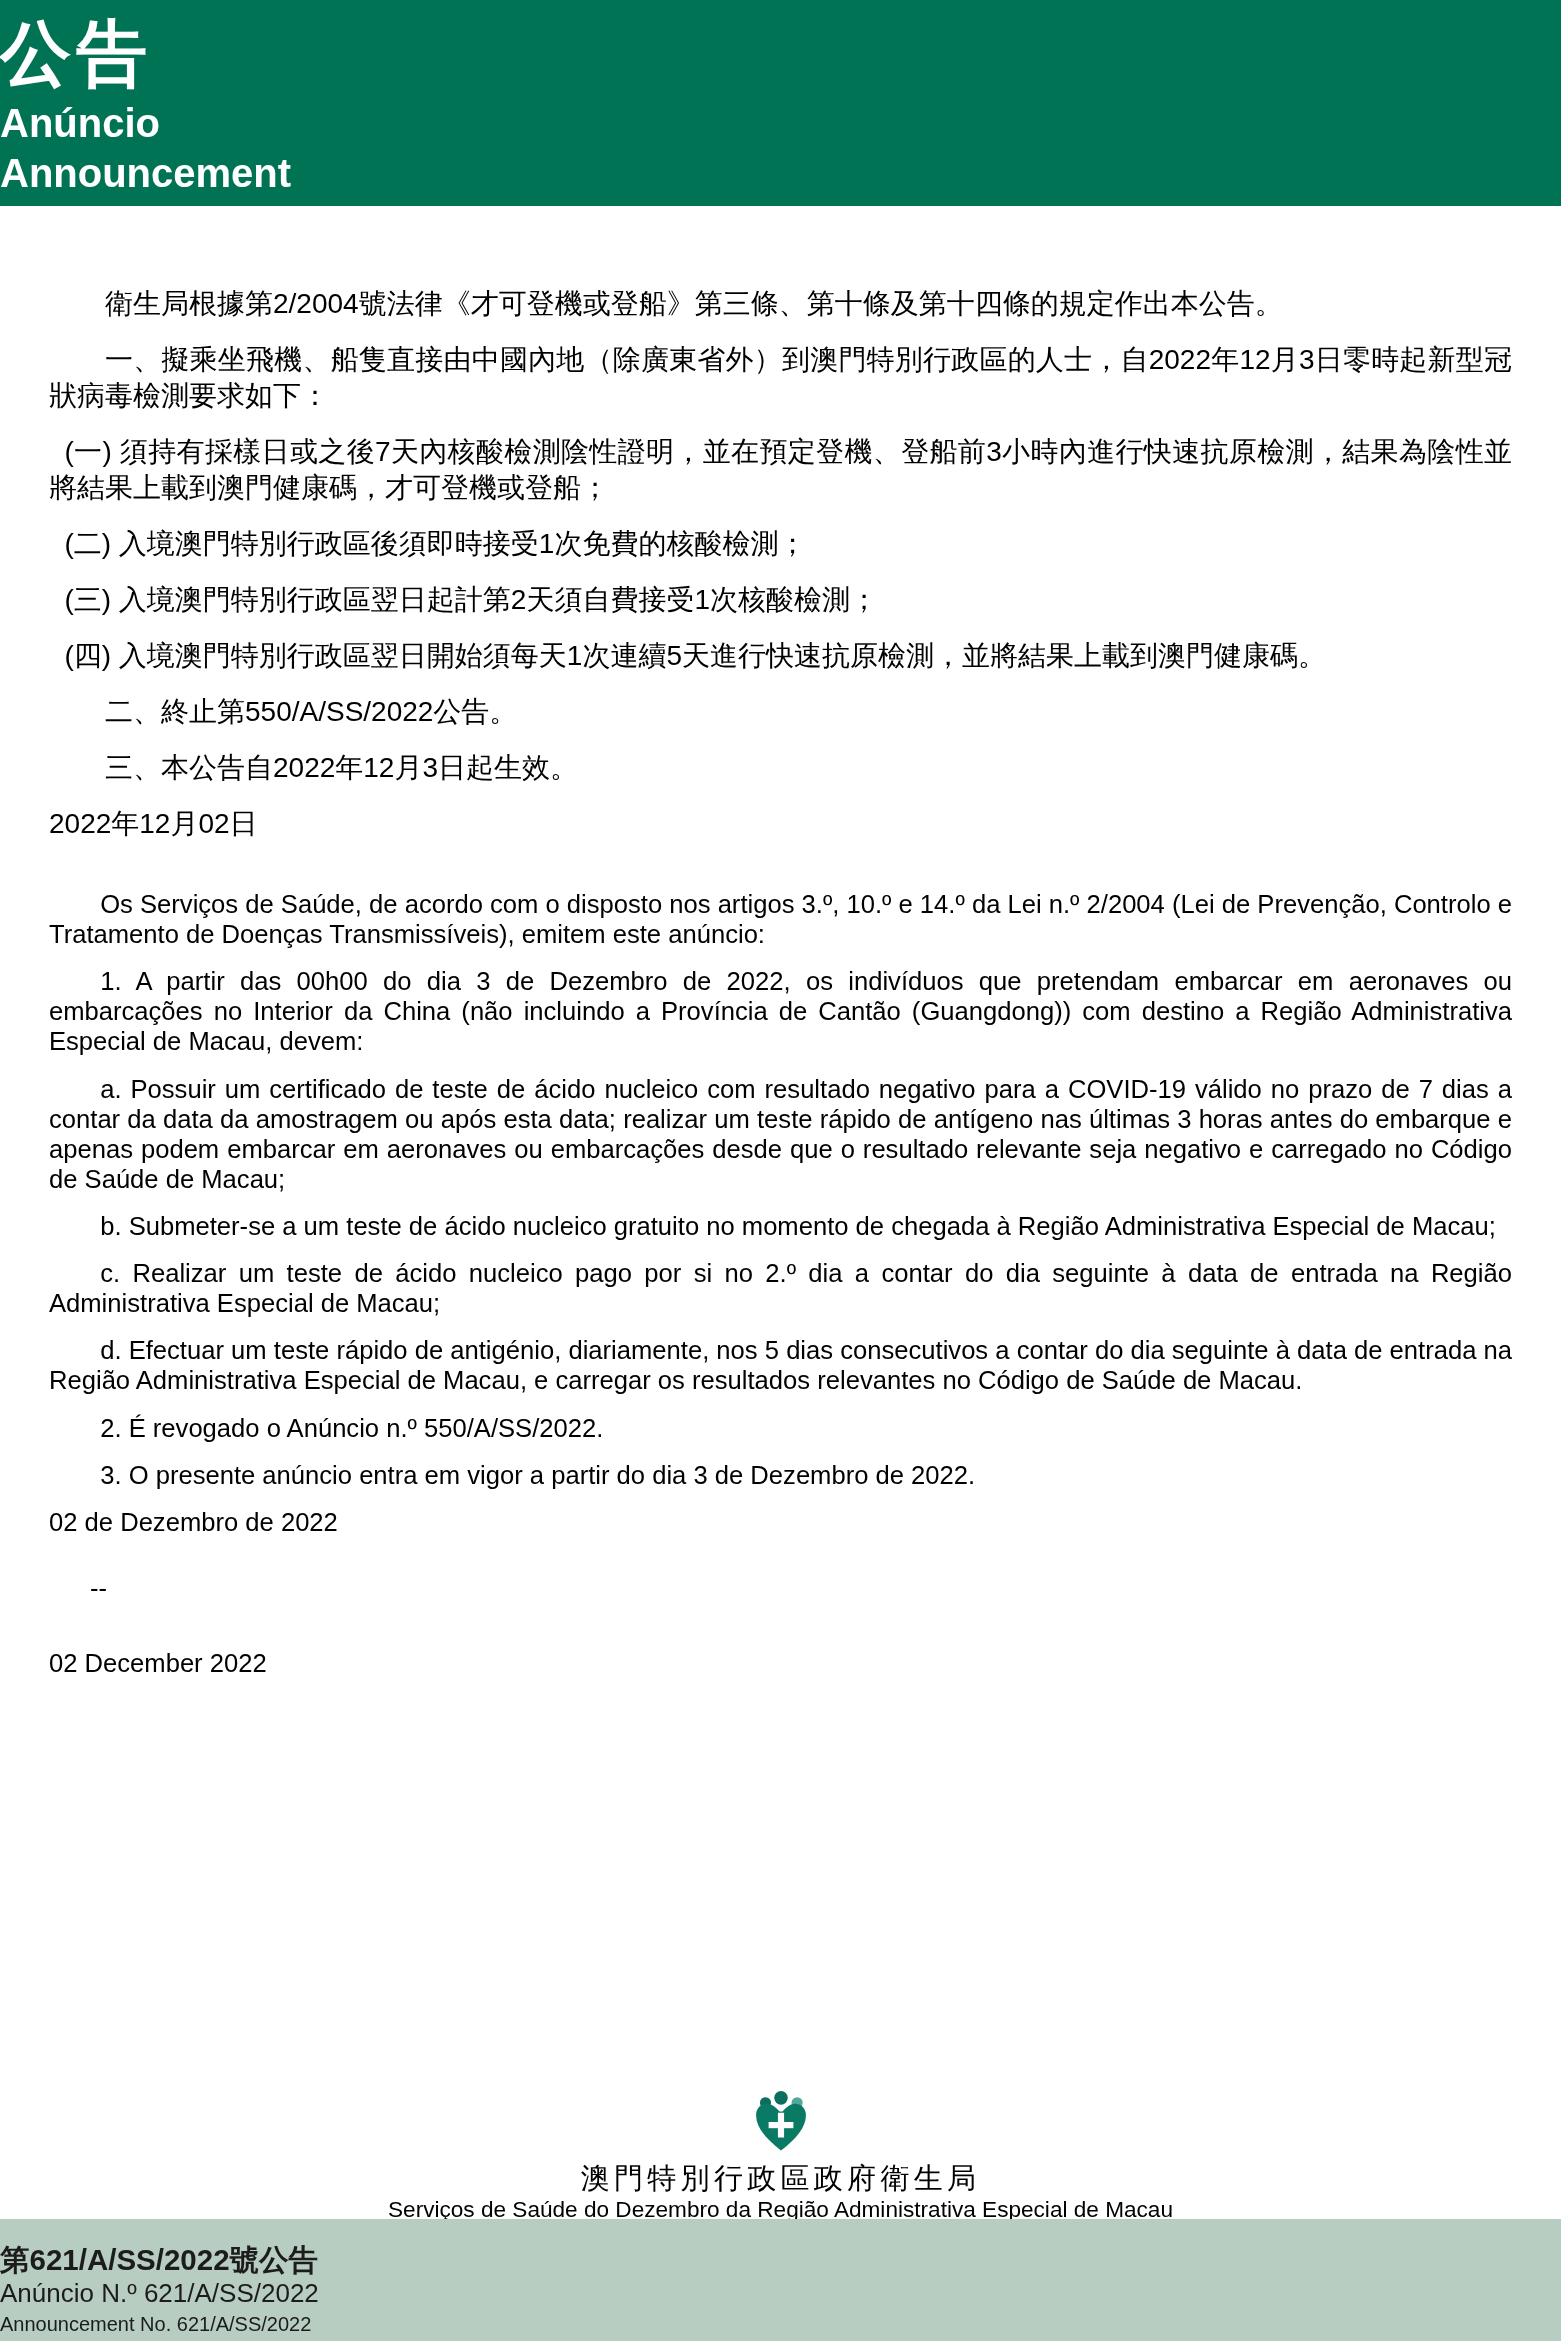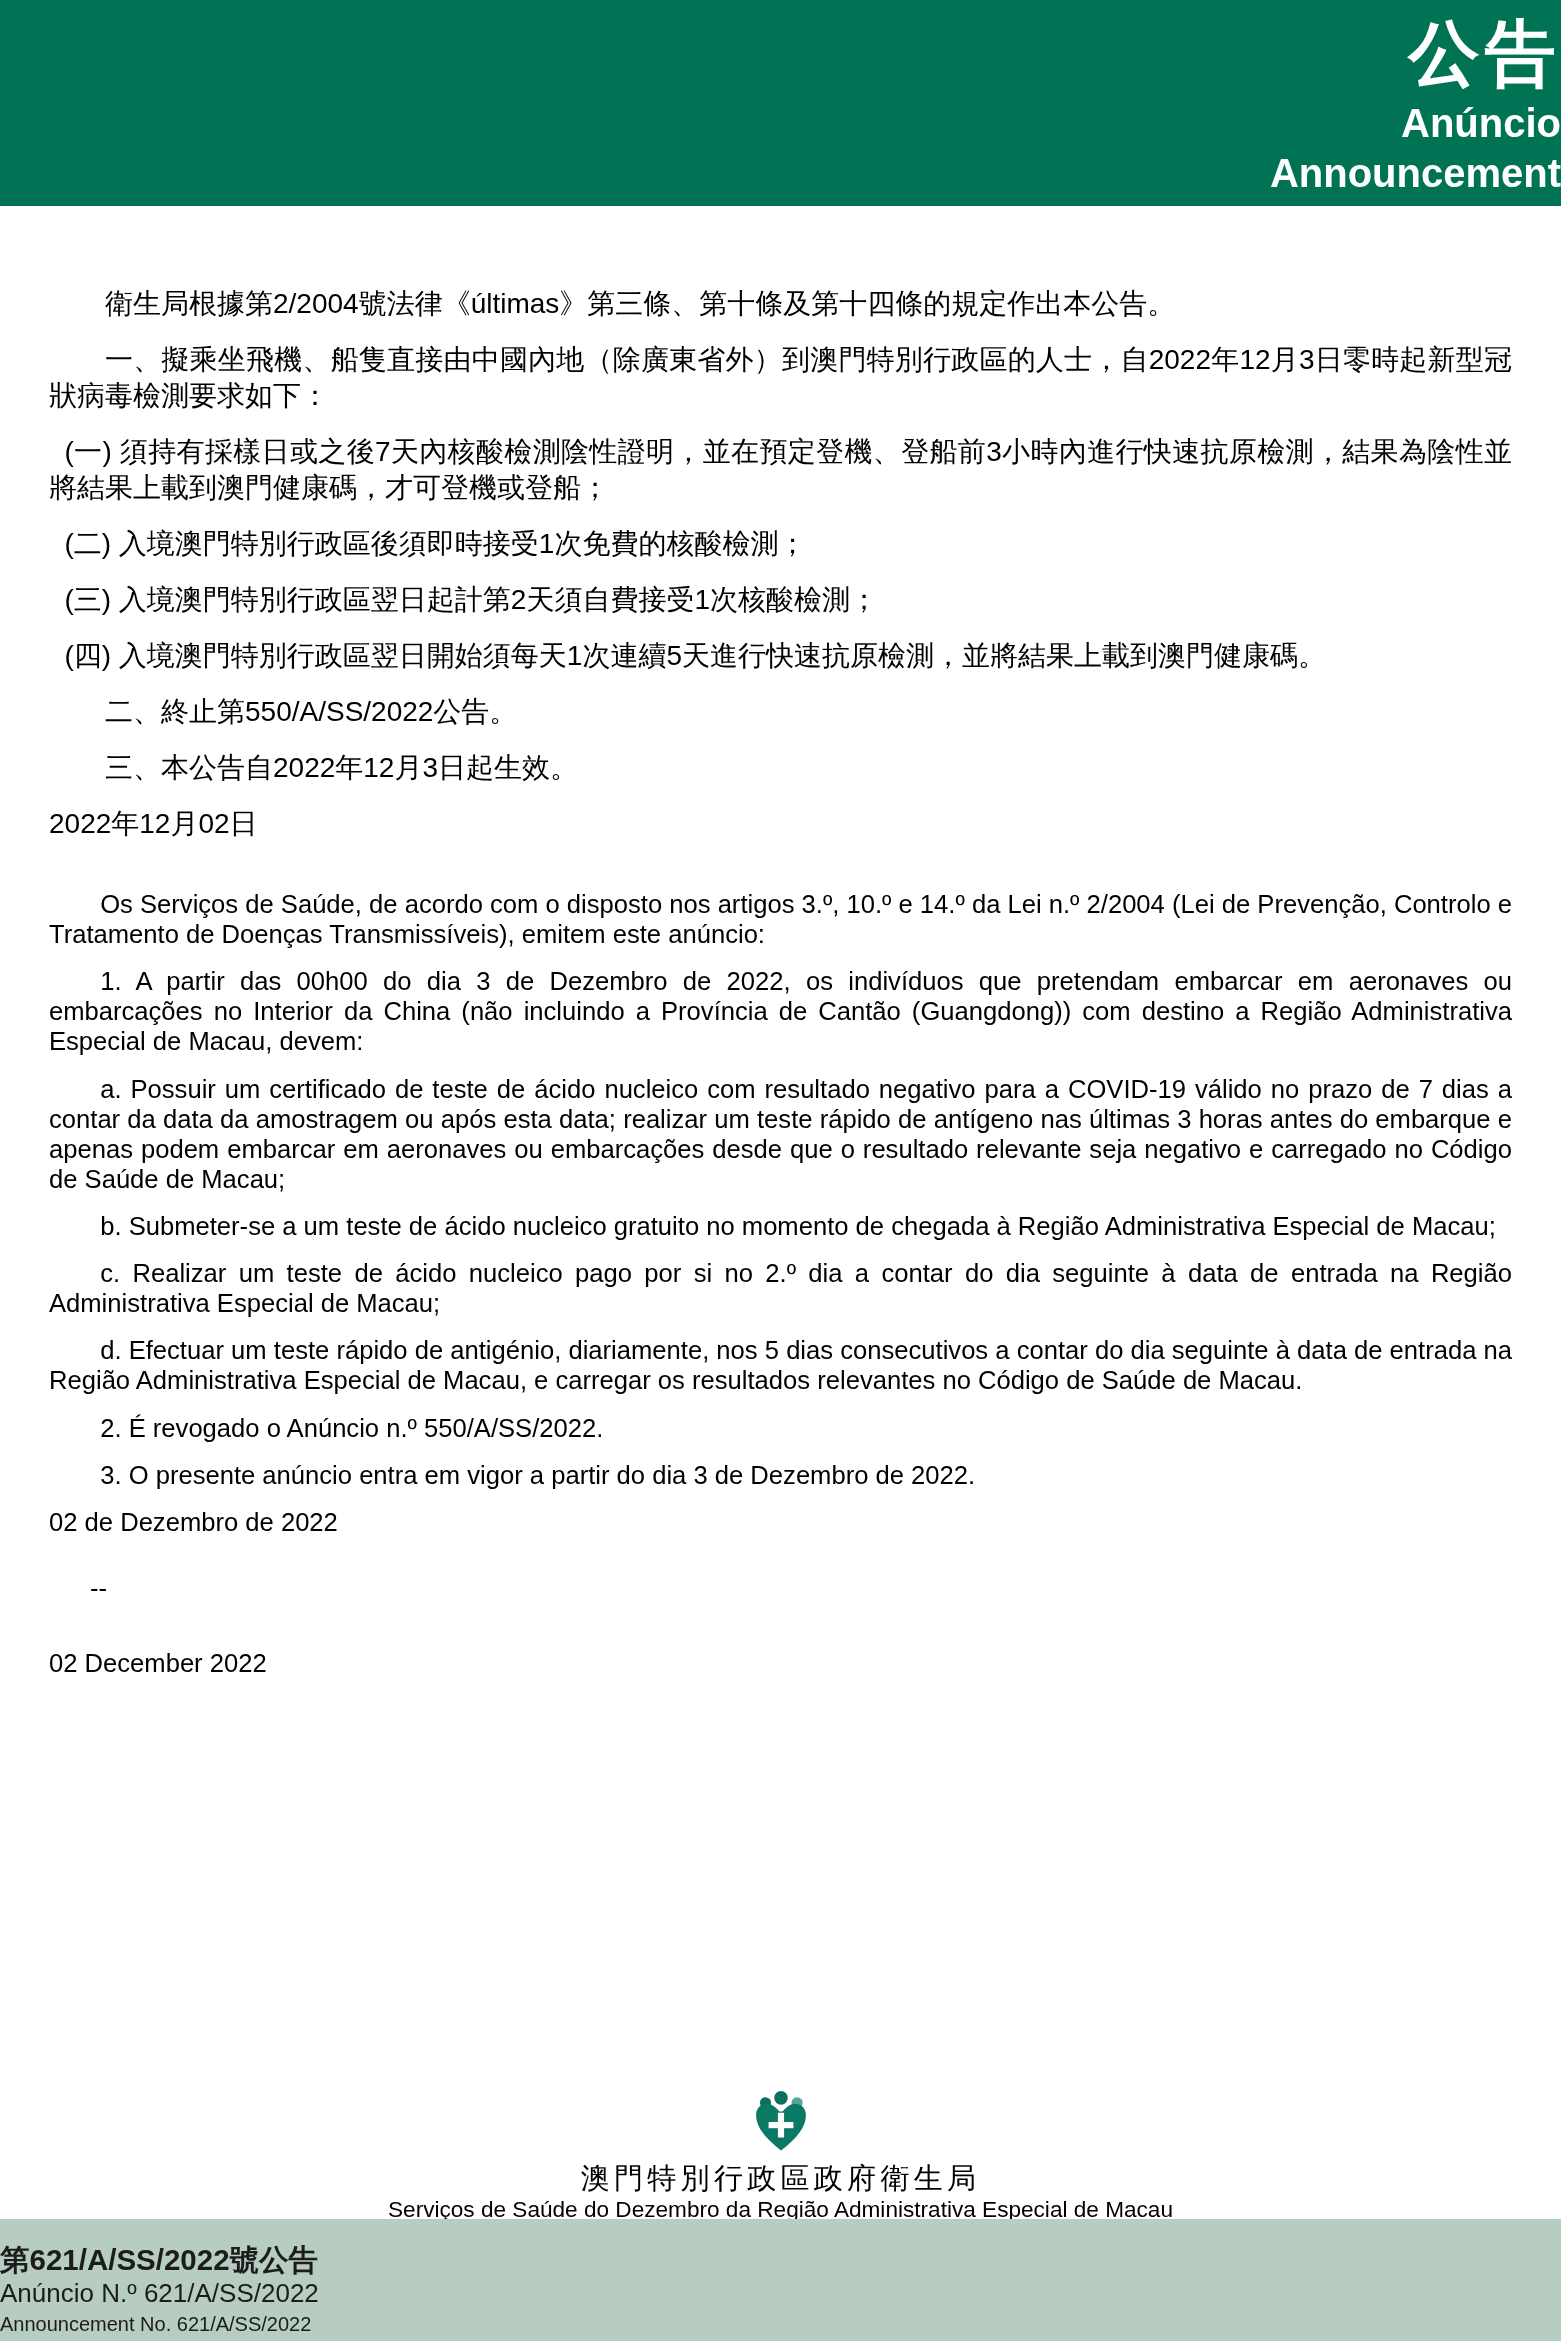--- a/index.html
+++ b/index.html
@@ -10,21 +10,21 @@
     background:#ffffff;
     font-family:"Liberation Sans","DejaVu Sans",sans-serif;
     color:#000000;
     overflow:hidden;
   }
   
   .header{
     height:206px;
     background:#007355;
     color:#ffffff;
-    text-align:right;
+    text-align:left;
     box-sizing:border-box;
     padding-top:8.7px;
   }
   .h-zh{font-size:71px;font-weight:700;line-height:90px;letter-spacing:5.2px;}
   .h-pt{font-size:40px;font-weight:700;line-height:49px;}
   .h-en{font-size:40px;font-weight:700;line-height:50px;}
   
   .content{
     box-sizing:border-box;
     padding:80px 49px 0 49px;
@@ -81,21 +81,21 @@
 
   <header class="header">
     <div class="h-zh">公告</div>
     <div class="h-pt">Anúncio</div>
     <div class="h-en">Announcement</div>
   </header>
 
   <main class="content">
     <section class="zh-section">
 
-    <p class="t-indent">衛生局根據第2/2004號法律《últimas》第三條、第十條及第十四條的規定作出本公告。</p>
+    <p class="t-indent">衛生局根據第2/2004號法律《才可登機或登船》第三條、第十條及第十四條的規定作出本公告。</p>
         <p class="t-indent">一、擬乘坐飛機、船隻直接由中國內地（除廣東省外）到澳門特別行政區的人士，自2022年12月3日零時起新型冠狀病毒檢測要求如下：</p>
         <p class="t-item">(一) 須持有採樣日或之後7天內核酸檢測陰性證明，並在預定登機、登船前3小時內進行快速抗原檢測，結果為陰性並將結果上載到澳門健康碼，才可登機或登船；</p>
         <p class="t-item">(二) 入境澳門特別行政區後須即時接受1次免費的核酸檢測；</p>
         <p class="t-item">(三) 入境澳門特別行政區翌日起計第2天須自費接受1次核酸檢測；</p>
         <p class="t-item">(四) 入境澳門特別行政區翌日開始須每天1次連續5天進行快速抗原檢測，並將結果上載到澳門健康碼。</p>
         <p class="t-indent">二、終止第550/A/SS/2022公告。</p>
         <p class="t-indent">三、本公告自2022年12月3日起生效。</p>
         <p class="t-plain">2022年12月02日</p>
       </section>
     <section class="pt-section">

